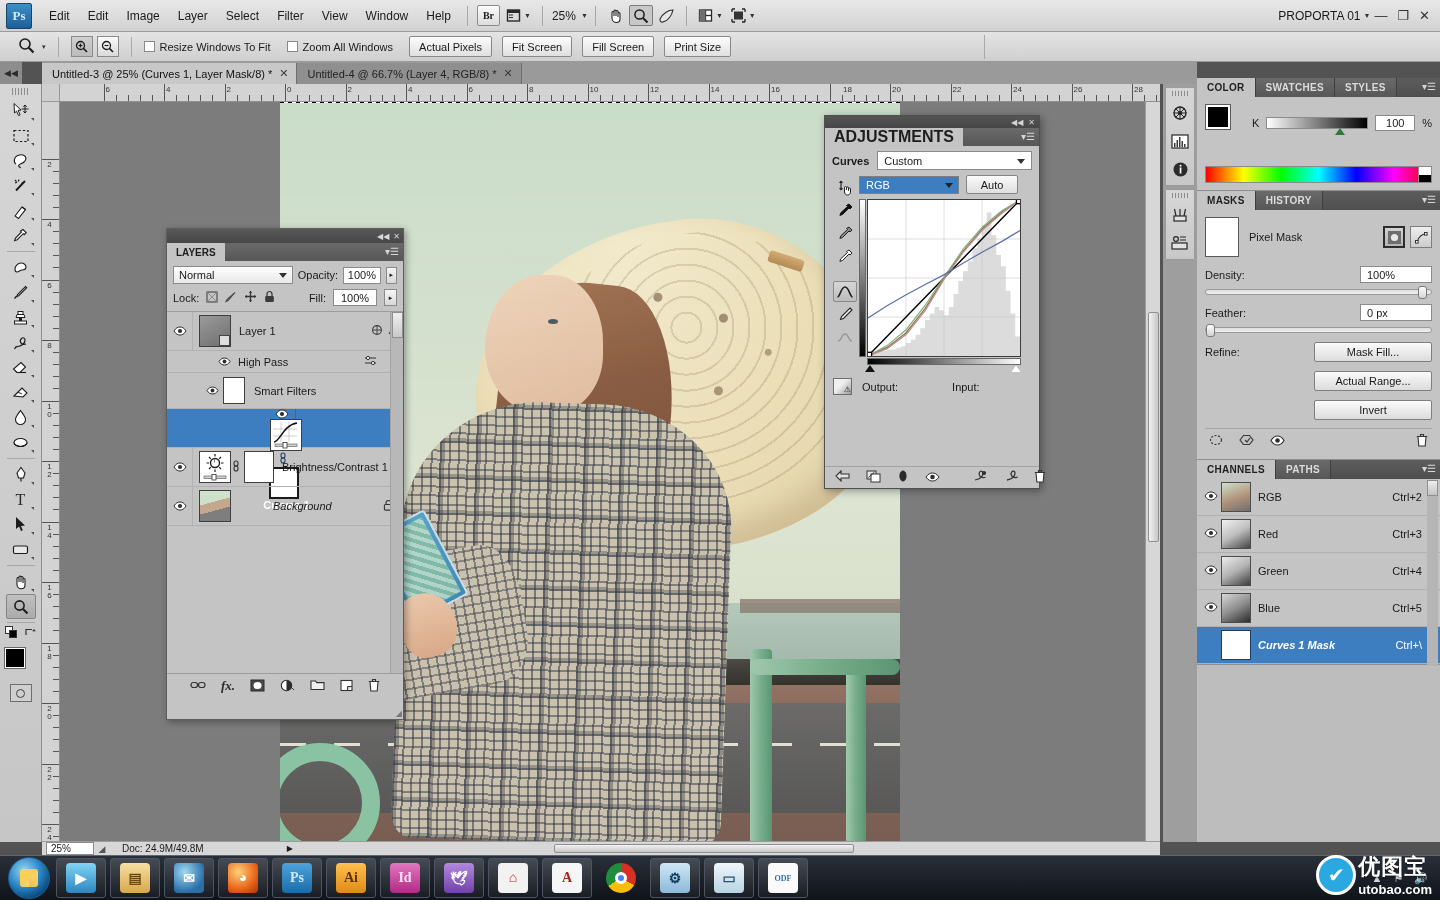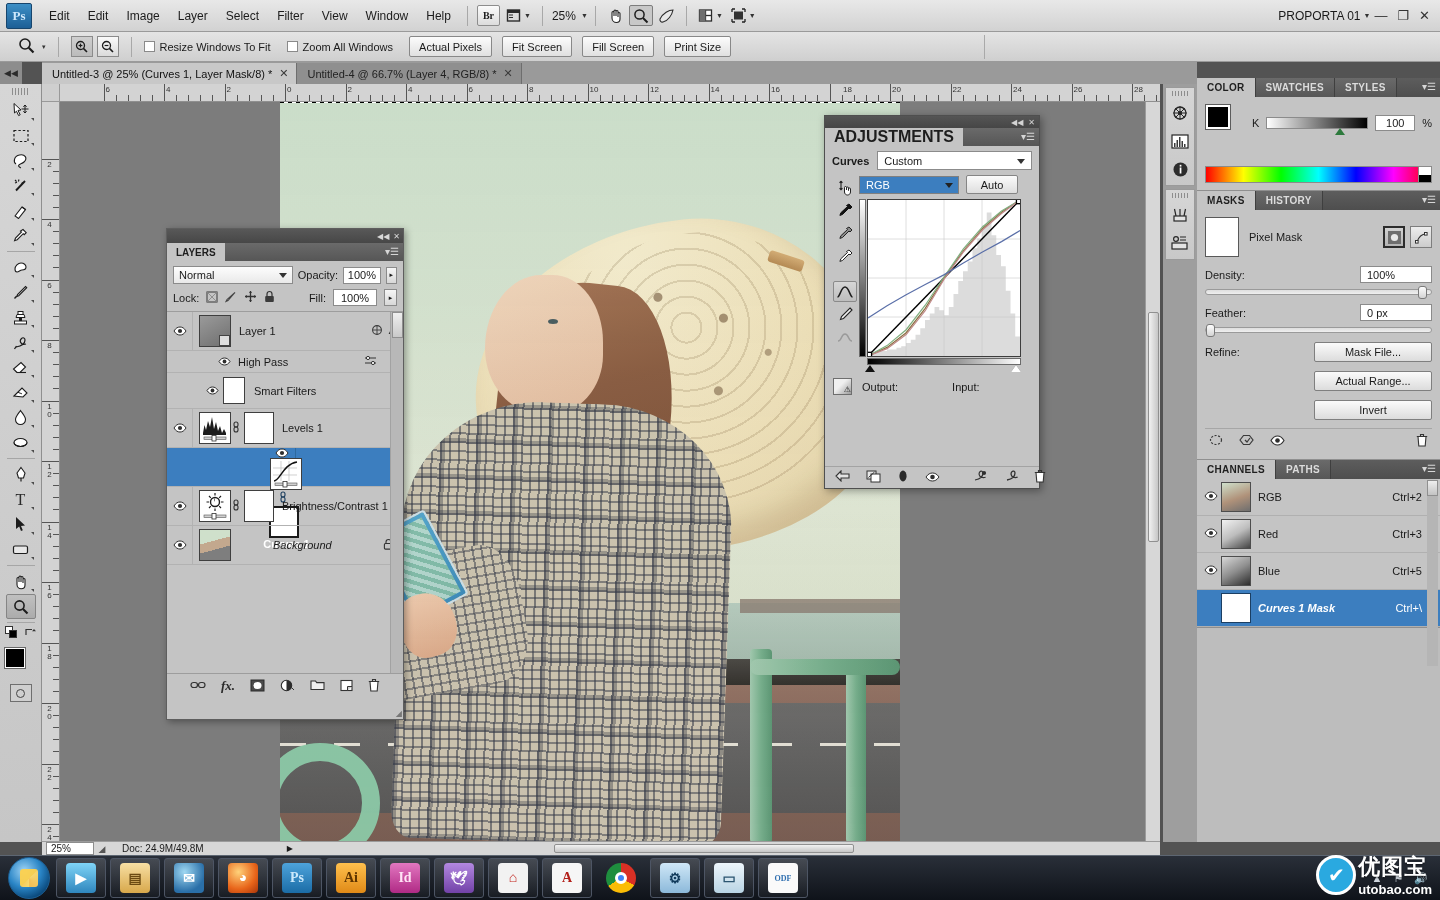--- a/index.html
+++ b/index.html
@@ -1057,21 +1057,21 @@
         </div>
         <div class="mrow">
           <span>Feather:</span>
           <div class="mfield">0 px</div>
         </div>
         <div class="mtrack">
           <div class="mknob" style="left:0px;"></div>
         </div>
         <div class="mrow">
           <span>Refine:</span>
-          <div class="mbig">Mask File...</div>
+          <div class="mbig">Mask Fill...</div>
         </div>
         <div class="mrow">
           <div class="mbig">Actual Range...</div>
         </div>
         <div class="mrow">
           <div class="mbig">Invert</div>
         </div>
         <div class="mfoot">
           <span>
             <svg width="14" height="12" viewBox="0 0 14 12">
@@ -1130,20 +1130,31 @@
           <span class="chname">Red</span>
           <span class="chkey">Ctrl+3</span>
         </div>
         <div class="chrow">
           <span class="cheye">
             <svg width="14" height="10" viewBox="0 0 14 10">
                 <path d="M1 5C2.8 2 4.8 1 7 1s4.2 1 6 4c-1.8 3-3.8 4-6 4S2.8 8 1 5z" fill="#fff" stroke="#2e2e2e" stroke-width="1"></path>
                 <circle cx="7" cy="5" r="2.1" fill="#2e2e2e"></circle>
               </svg>
           </span>
+          <span class="chthumb" style="background:linear-gradient(150deg,#ececec,#b2b2b2 50%,#3c3c3c);"></span>
+          <span class="chname">Green</span>
+          <span class="chkey">Ctrl+4</span>
+        </div>
+        <div class="chrow">
+          <span class="cheye">
+            <svg width="14" height="10" viewBox="0 0 14 10">
+                <path d="M1 5C2.8 2 4.8 1 7 1s4.2 1 6 4c-1.8 3-3.8 4-6 4S2.8 8 1 5z" fill="#fff" stroke="#2e2e2e" stroke-width="1"></path>
+                <circle cx="7" cy="5" r="2.1" fill="#2e2e2e"></circle>
+              </svg>
+          </span>
           <span class="chthumb" style="background:linear-gradient(150deg,#d8d8d8,#8e8e8e 50%,#2b2b2b);"></span>
           <span class="chname">Blue</span>
           <span class="chkey">Ctrl+5</span>
         </div>
         <div class="chrow sel">
           <span class="cheye"></span>
           <span class="chthumb" style="background:#fff;border-color:#1b3f63;"></span>
           <span class="chname">Curves 1 Mask</span>
           <span class="chkey">Ctrl+\</span>
         </div>
@@ -1247,44 +1258,20 @@
         <span style="width:22px;text-align:center;">
           <svg width="13" height="9" viewBox="0 0 13 9">
               <path d="M1 4.5C2.6 2 4.4 1 6.5 1s3.9 1 5.5 3.5C10.4 7 8.6 8 6.5 8S2.6 7 1 4.5z" fill="#fff" stroke="#2e2e2e" stroke-width="1"></path>
               <circle cx="6.5" cy="4.5" r="1.9" fill="#2e2e2e"></circle>
             </svg>
         </span>
         <span style="width:22px;height:27px;background:#fff;border:1px solid #3f3f3f;"></span>
         <span style="margin-left:9px;">Smart Filters</span>
       </div>
 
-      <div class="lyr">
-        <span class="eye">
-          <svg width="14" height="10" viewBox="0 0 14 10">
-              <path d="M1 5C2.8 2 4.8 1 7 1s4.2 1 6 4c-1.8 3-3.8 4-6 4S2.8 8 1 5z" fill="#fff" stroke="#2e2e2e" stroke-width="1"></path>
-              <circle cx="7" cy="5" r="2.1" fill="#2e2e2e"></circle>
-            </svg>
-        </span>
-        <span class="lthumb">
-          <svg width="30" height="30" viewBox="0 0 30 30">
-              <rect width="30" height="30" fill="#fff"></rect>
-              <path d="M3 20l1.5-8 1.5 5 2-9 2 6 2-10 2 12 2-7 2 9 2-5 2 7 2-4 2 4v2H3z" fill="#1d1d1d"></path>
-              <rect x="4" y="24" width="22" height="2.5" fill="#d0d0d0" stroke="#555" stroke-width=".6"></rect>
-              <rect x="12" y="22.5" width="4" height="5.5" fill="#fff" stroke="#333" stroke-width=".8"></rect>
-            </svg>
-        </span>
-        <span class="llink">
-          <svg width="8" height="14" viewBox="0 0 8 14">
-              <rect x="2" y="2" width="4" height="5" rx="2" fill="none" stroke="#333" stroke-width="1.1"></rect>
-              <rect x="2" y="7" width="4" height="5" rx="2" fill="none" stroke="#333" stroke-width="1.1"></rect>
-            </svg>
-        </span>
-        <span class="lmask"></span>
-        <span class="lname">Levels 1</span>
-      </div>
 
       <div class="lyr sel">
         <span class="eye">
           <svg width="14" height="10" viewBox="0 0 14 10">
               <path d="M1 5C2.8 2 4.8 1 7 1s4.2 1 6 4c-1.8 3-3.8 4-6 4S2.8 8 1 5z" fill="#fff" stroke="#2e2e2e" stroke-width="1"></path>
               <circle cx="7" cy="5" r="2.1" fill="#2e2e2e"></circle>
             </svg>
         </span>
         <span class="lthumb">
           <svg width="30" height="30" viewBox="0 0 30 30">

